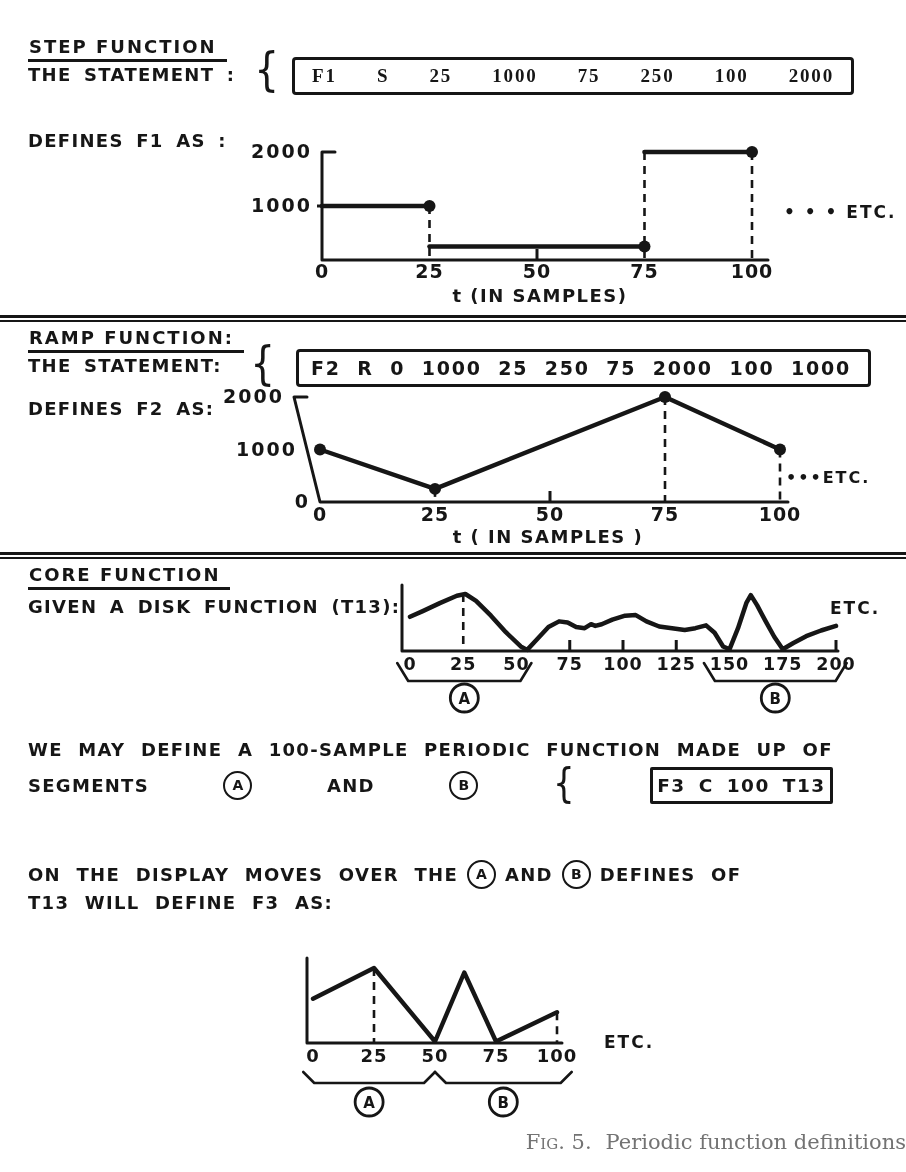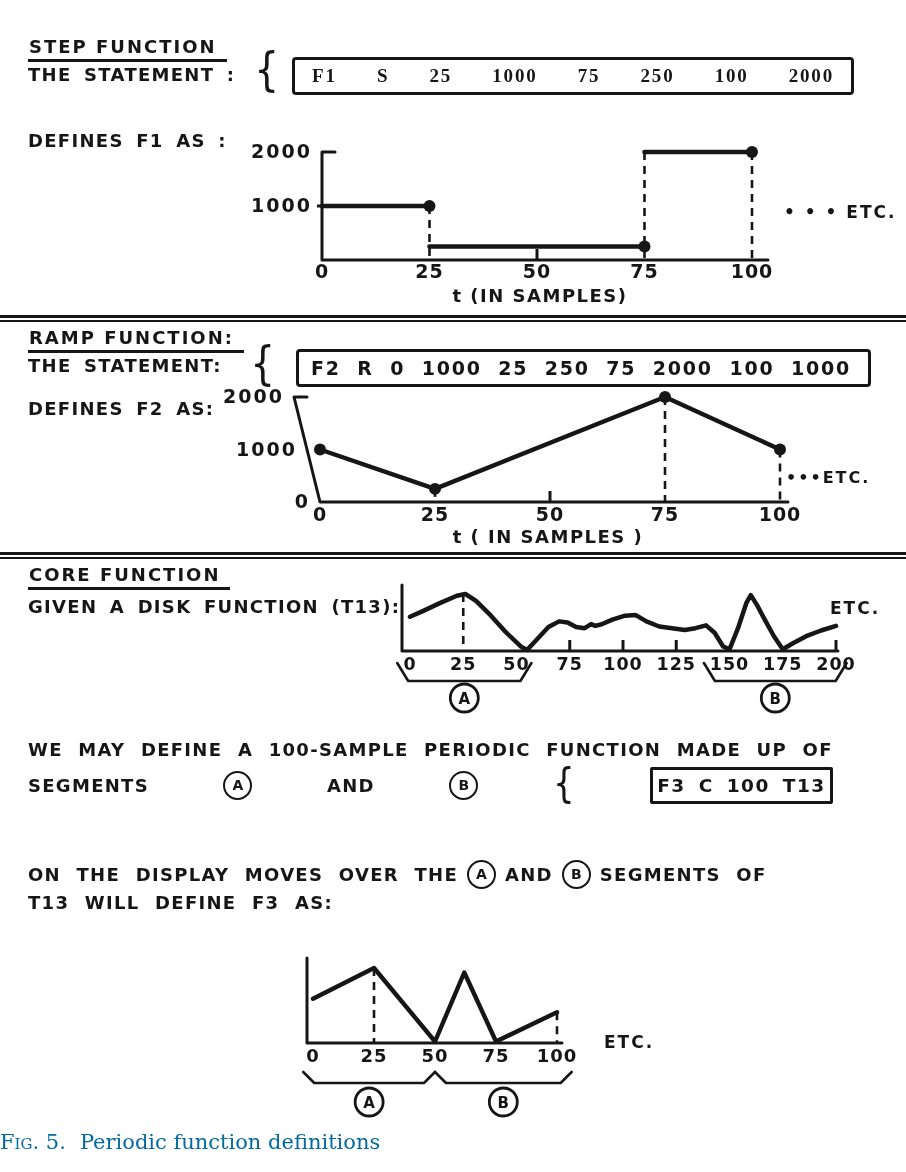--- a/index.html
+++ b/index.html
@@ -29,22 +29,22 @@
     letter-spacing:0;word-spacing:0;flex:0 0 auto;
   }
   .mini-box{
     display:inline-flex;border:3px solid #161616;border-radius:2px;gap:13px;
     padding:2px 4px;font-size:18.5px;font-weight:700;letter-spacing:1.5px;align-items:center;
   }
   .sep{left:0;width:906px;}
   .sep .l1{height:3px;background:#161616;}
   .sep .l2{height:2px;background:#161616;margin-top:2px;}
   .caption{
-    left:0;width:906px;text-align:left;
-    font-family:"DejaVu Serif","Liberation Serif",serif;font-size:21px;color:#0369a1;
+    left:0;width:906px;text-align:right;
+    font-family:"DejaVu Serif","Liberation Serif",serif;font-size:21px;color:#737373;
   }
   .caption .figlab{font-variant:small-caps;margin-right:14px;}
   svg text{font-family:"DejaVu Sans","Liberation Sans",sans-serif;font-weight:700;fill:#161616;}
   svg{overflow:visible;}
 </style>
 </head>
 <body>
 
 <div id="page">
 
@@ -186,21 +186,21 @@
         </span>
     </div>
   </div>
 
   <div class="abs hand para" style="left:28px;top:860px;">
     <div class="para-row">
       <span>ON THE DISPLAY MOVES OVER THE</span>
       <span class="circled">A</span>
       <span>AND</span>
       <span class="circled">B</span>
-      <span>SEGMENTS OF</span>
+      <span>DEFINES OF</span>
     </div>
     <div>T13 WILL DEFINE F3 AS:</div>
   </div>
 
   <svg class="abs" style="left:230px;top:945px;" width="480" height="178" viewBox="0 0 480 178">
       <polyline points="77,13 77,98 332,98" fill="none" stroke="#161616" stroke-width="3" stroke-linecap="round" stroke-linejoin="round"></polyline>
       <text x="83" y="117" text-anchor="middle" font-size="18" letter-spacing="1">0</text>
       <text x="144" y="117" text-anchor="middle" font-size="18" letter-spacing="1">25</text>
       <text x="205" y="117" text-anchor="middle" font-size="18" letter-spacing="1">50</text>
       <text x="266" y="117" text-anchor="middle" font-size="18" letter-spacing="1">75</text>

